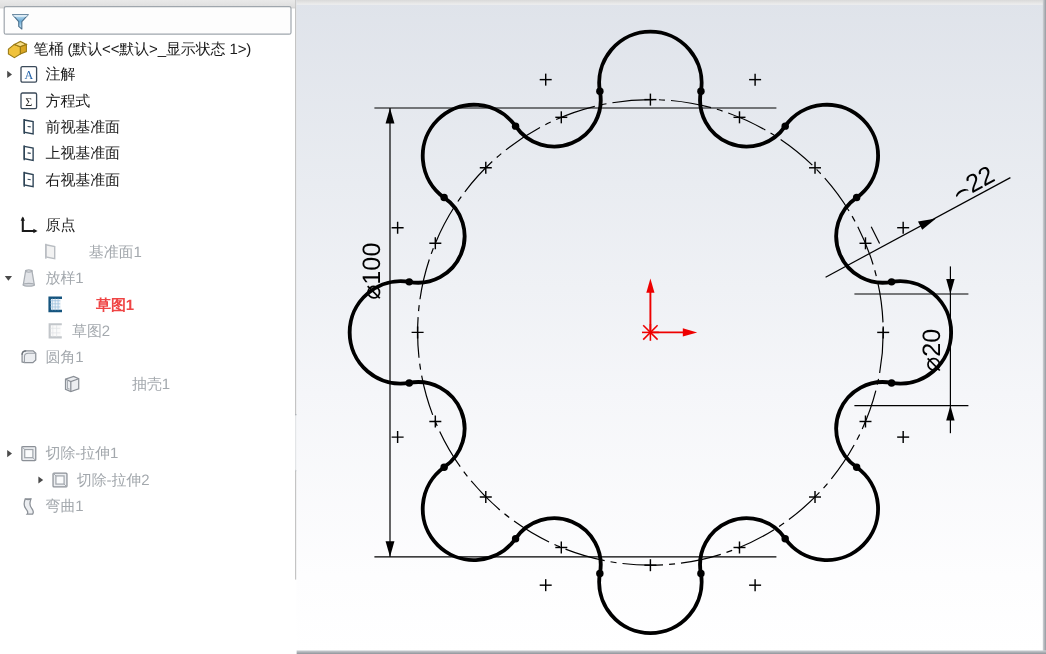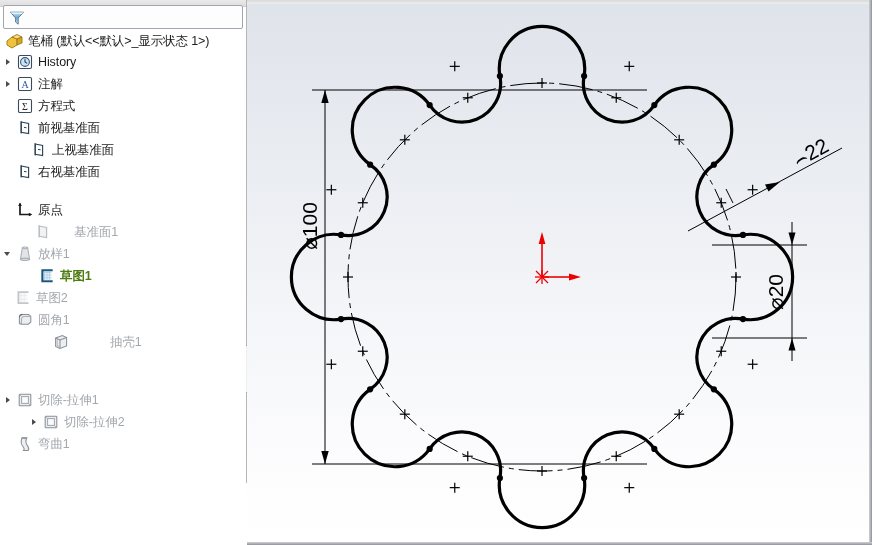--- a/index.html
+++ b/index.html
@@ -10,21 +10,20 @@
   }
   #app{position:relative;width:872px;height:545px;}
 
   
   #tree-panel{
     position:absolute;left:0;top:0;width:247px;height:483px;
     background:#ffffff;
     border-right:1px solid #b6b6b6;
     box-sizing:border-box;
     overflow:hidden;
-    text-align:right;
   }
   #tree-top-strip{
     position:absolute;left:0;top:0;width:247px;height:6px;
     background:linear-gradient(#e9e9e9,#dedede);
     border-bottom:1px solid #cfcfcf;
   }
   #filter-bar{
     position:absolute;left:3px;top:5px;width:240px;height:24px;
     border:1px solid #9fa6ad;border-radius:2px;
     background:#fdfdfd;box-sizing:border-box;
@@ -58,21 +57,21 @@
     border-top:4px solid #4a4a4a;border-left:3.5px solid transparent;
     border-right:3.5px solid transparent;
   }
   .t-row .ico{
     width:19px;height:19px;flex:0 0 19px;margin-right:4px;position:relative;
   }
   .t-row .lbl{
     font-size:12.5px;color:#1b1b1b;letter-spacing:-0.1px;
   }
   .t-row.dim .lbl{color:#a3a8ad;}
-  .t-row.sel .lbl{color:#4d7c0f;font-weight:bold;}
+  .t-row.sel .lbl{color:#ef4444;font-weight:bold;margin-left:20px;}
 
   
   #splitter{
     position:absolute;left:246px;top:345px;width:11px;height:48px;
     background:#eceef0;border:1px solid #9aa0a6;border-left:none;
     border-radius:0 3px 3px 0;box-sizing:border-box;
   }
   #splitter .dot{
     position:absolute;left:3px;top:21px;width:5px;height:5px;
     border-radius:50%;border:1px solid #8b9198;background:#e2e5e8;
@@ -138,29 +137,20 @@
             <path d="M12 7 L17 5 L17 11 L12 13 Z" fill="#d9a521" stroke="#9a7a14" stroke-width="0.9"></path>
           </svg>
         </span>
         <span class="lbl">笔桶  (默认&lt;&lt;默认&gt;_显示状态 1&gt;)</span>
       </div>
 
       <div id="tree-rows">
           <div class="t-row" style="padding-left: 2px;">
             <span class="twisty closed"></span>
             <span class="ico"><svg width="18" height="18" viewBox="0 0 18 18">
-                <rect x="2.5" y="2.5" width="13" height="13" rx="1.5" fill="#fff" stroke="#3b4a5a" stroke-width="1.1"></rect>
-                <circle cx="9" cy="9" r="4.4" fill="#cfe3f2" stroke="#2f5d87" stroke-width="1.1"></circle>
-                <path d="M9 6.2 L9 9 L11.2 10.4" stroke="#1d3f5e" stroke-width="1.1" fill="none"></path>
-              </svg></span>
-            <span class="lbl">History</span>
-          </div>
-          <div class="t-row" style="padding-left: 2px;">
-            <span class="twisty closed"></span>
-            <span class="ico"><svg width="18" height="18" viewBox="0 0 18 18">
                 <rect x="2.5" y="2.5" width="13" height="13" rx="1.2" fill="#fff" stroke="#3b4a5a" stroke-width="1.1"></rect>
                 <text x="9" y="13" font-size="10" font-family="Liberation Serif, serif" fill="#1d5fa8" text-anchor="middle">A</text>
               </svg></span>
             <span class="lbl">注解</span>
           </div>
           <div class="t-row" style="padding-left: 2px;">
             <span class="twisty"></span>
             <span class="ico"><svg width="18" height="18" viewBox="0 0 18 18">
                 <rect x="2.5" y="2.5" width="13" height="13" rx="1.2" fill="#fff" stroke="#3b4a5a" stroke-width="1.1"></rect>
                 <text x="9" y="13" font-size="10" font-family="Liberation Serif, serif" fill="#2a2a2a" text-anchor="middle">Σ</text>
@@ -169,21 +159,21 @@
           </div>
           <div class="t-row" style="padding-left: 2px; font-family: Liberation Serif, serif;">
             <span class="twisty"></span>
             <span class="ico"><svg width="18" height="18" viewBox="0 0 18 18">
                 <path d="M5.2 3 L12.6 4.4 L12.6 14.6 L5.2 13.2 Z" fill="#fff" stroke="#2e4456" stroke-width="1.15"></path>
                 <line x1="5.2" y1="2.2" x2="5.2" y2="14.6" stroke="#2e4456" stroke-width="1.15"></line>
                 <line x1="8" y1="8.4" x2="10.6" y2="8.8" stroke="#2e4456" stroke-width="1"></line>
               </svg></span>
             <span class="lbl">前视基准面</span>
           </div>
-          <div class="t-row" style="padding-left: 16px;">
+          <div class="t-row" style="padding-left: 2px;">
             <span class="twisty"></span>
             <span class="ico"><svg width="18" height="18" viewBox="0 0 18 18">
                 <path d="M5.2 3 L12.6 4.4 L12.6 14.6 L5.2 13.2 Z" fill="#fff" stroke="#2e4456" stroke-width="1.15"></path>
                 <line x1="5.2" y1="2.2" x2="5.2" y2="14.6" stroke="#2e4456" stroke-width="1.15"></line>
                 <line x1="8" y1="8.4" x2="10.6" y2="8.8" stroke="#2e4456" stroke-width="1"></line>
               </svg></span>
             <span class="lbl">上视基准面</span>
           </div>
           <div class="t-row" style="padding-left: 2px;">
             <span class="twisty"></span>
@@ -228,21 +218,21 @@
                   <line x1="6.6" y1="3.8" x2="6.6" y2="13.6"></line>
                   <line x1="9" y1="3.8" x2="9" y2="13.6"></line>
                   <line x1="11.4" y1="3.8" x2="11.4" y2="13.6"></line>
                   <line x1="5" y1="5.6" x2="13.2" y2="5.6"></line>
                   <line x1="5" y1="8.2" x2="13.2" y2="8.2"></line>
                   <line x1="5" y1="10.8" x2="13.2" y2="10.8"></line>
                 </g>
               </svg></span>
             <span class="lbl">草图1</span>
           </div>
-          <div class="t-row dim" style="">
+          <div class="t-row dim" style="padding-left: 24px;">
             <span class="twisty"></span>
             <span class="ico"><svg width="18" height="18" viewBox="0 0 18 18">
                 <path d="M13.6 3.2 L4.4 3.2 L4.4 14.2 L13.6 14.2" fill="#fafafa" stroke="#c2c6ca" stroke-width="1.8" stroke-linecap="square"></path>
                 <g stroke="#e0e3e6" stroke-width="0.6">
                   <line x1="7" y1="3.8" x2="7" y2="13.6"></line>
                   <line x1="10.2" y1="3.8" x2="10.2" y2="13.6"></line>
                   <line x1="5" y1="6.6" x2="13.2" y2="6.6"></line>
                   <line x1="5" y1="10.4" x2="13.2" y2="10.4"></line>
                 </g>
               </svg></span>

